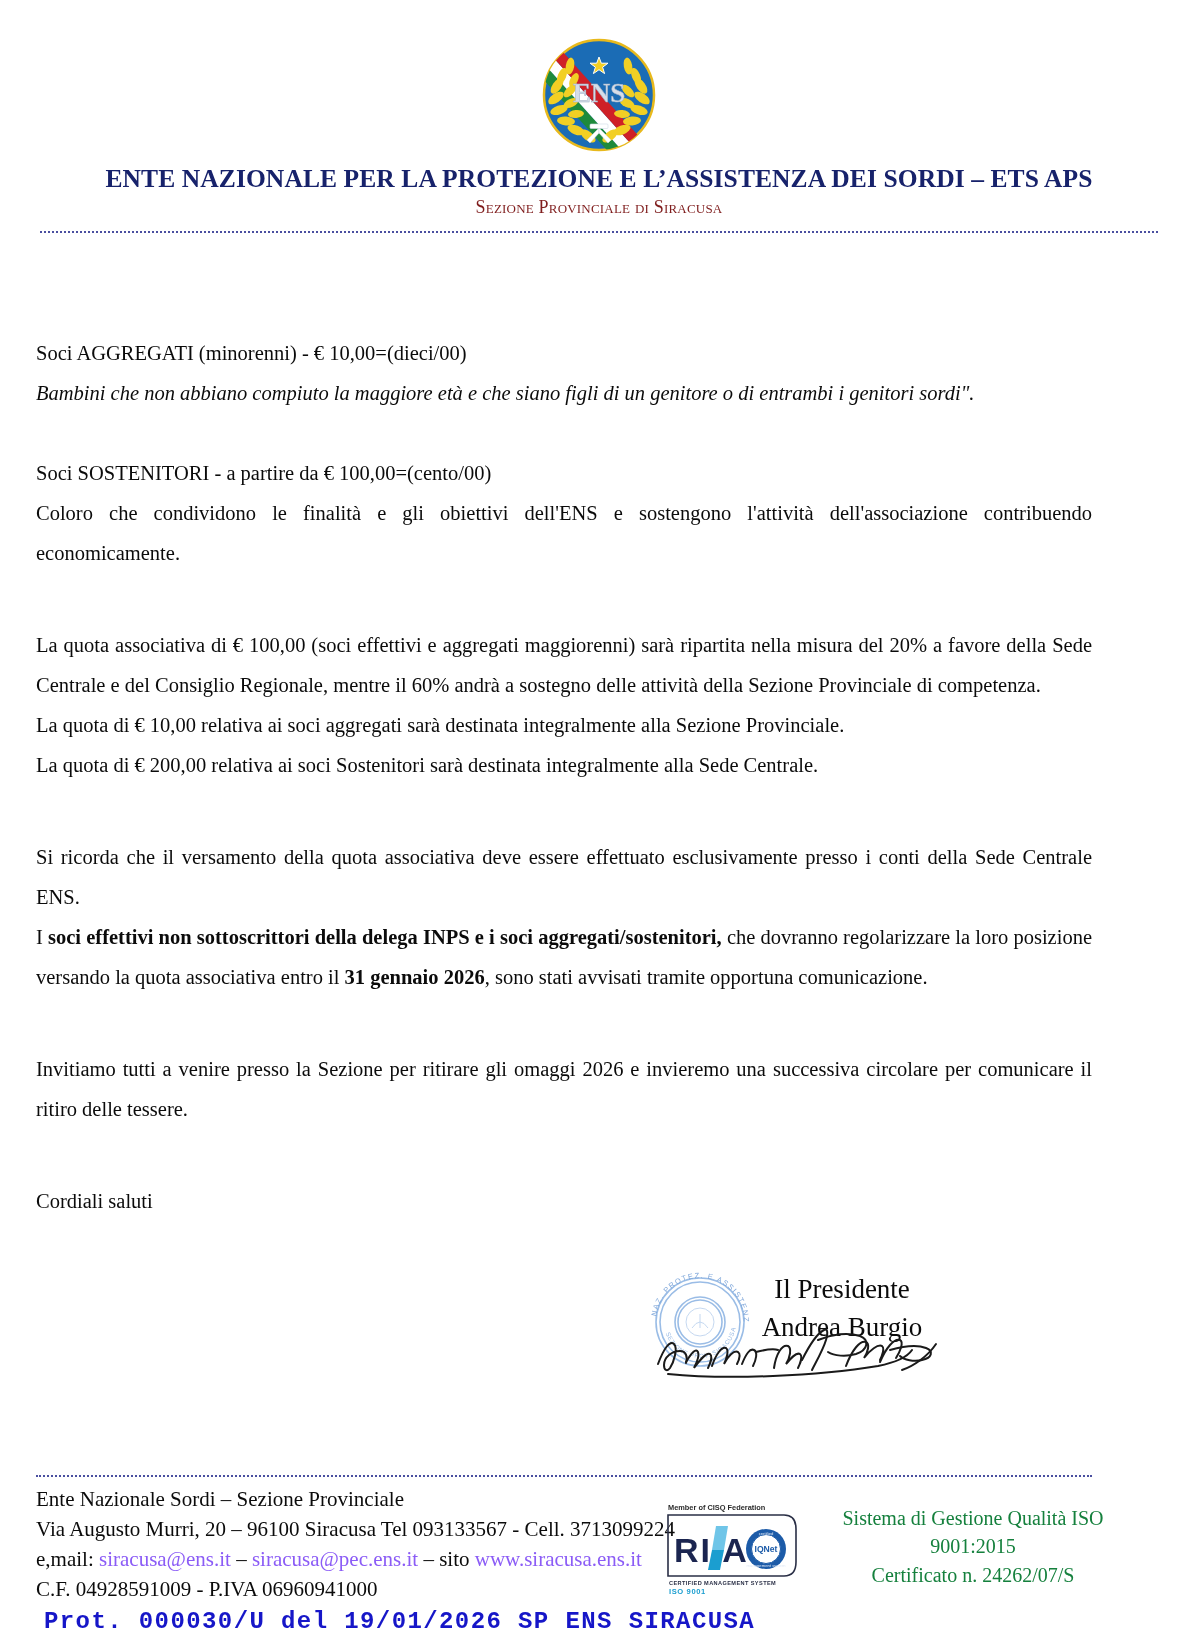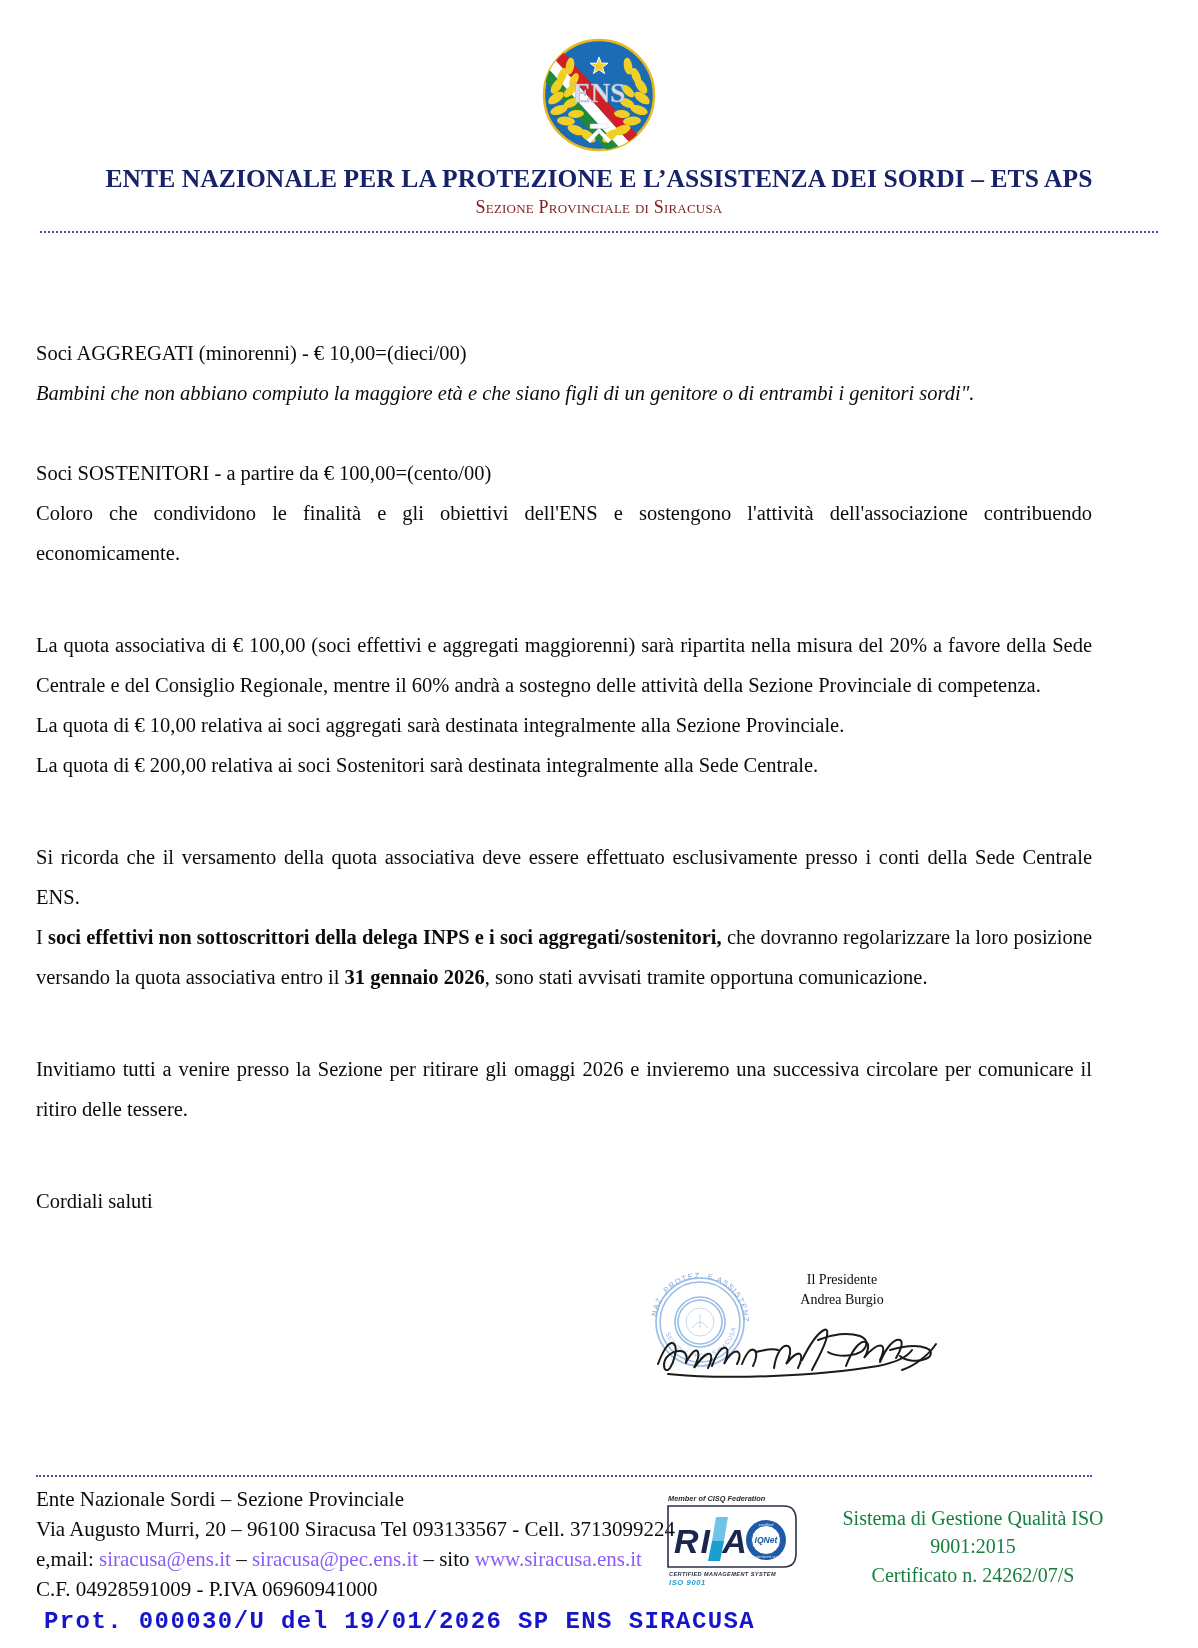--- a/index.html
+++ b/index.html
@@ -98,21 +98,21 @@
     width: 330px;
     height: 120px;
   }
   .sig-text {
     position: absolute;
     left: 82px;
     top: 8px;
     width: 240px;
     text-align: center;
     font-family: "Liberation Serif", serif;
-    font-size: 14px;
+    font-size: 27px;
     color: #0b0b0b;
     line-height: 1.42;
   }
   .stamp {
     position: absolute;
     left: 0px;
     top: 0px;
     width: 120px;
     height: 120px;
     opacity: 0.72;
@@ -154,24 +154,23 @@
   .cert-block {
     position: absolute;
     left: 666px;
     top: 1482px;
     width: 430px;
     height: 96px;
   }
   .rina-logo {
     position: absolute;
     left: 0;
-    top: 9px;
+    top: 18px;
     width: 146px;
     height: 96px;
-    font-style: italic;
   }
   .cert-text {
     position: absolute;
     left: 168px;
     top: 22px;
     width: 278px;
     text-align: center;
     font-family: "Liberation Serif", serif;
     font-size: 20px;
     color: #15803d;

